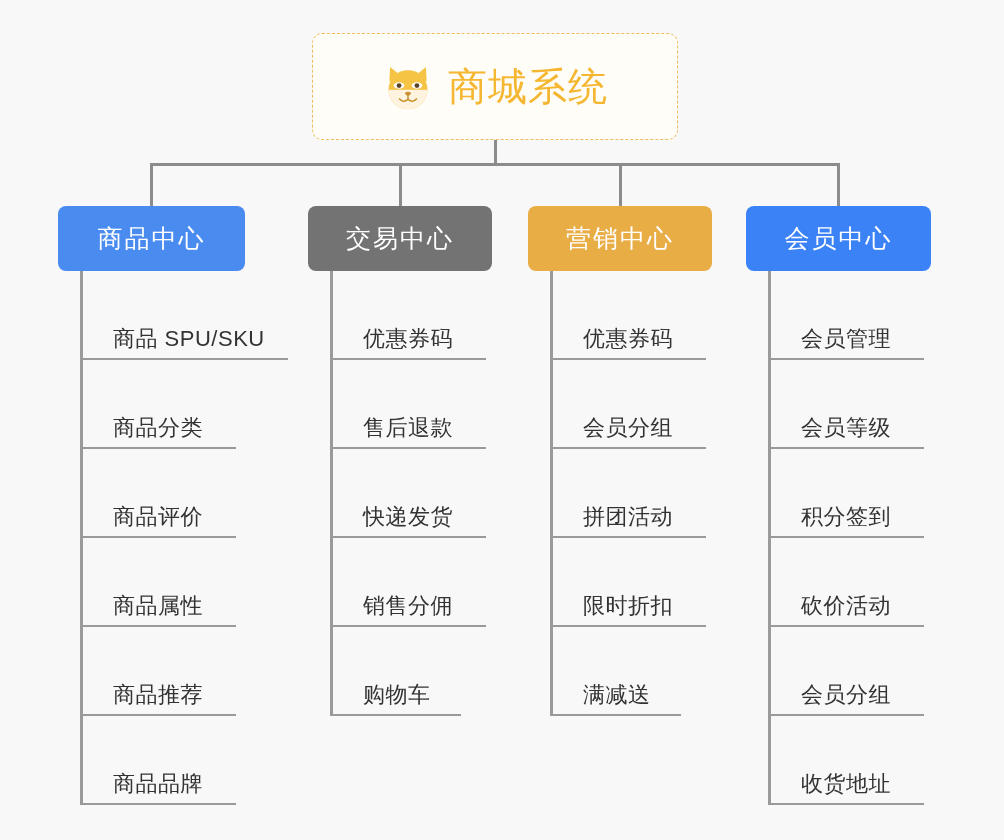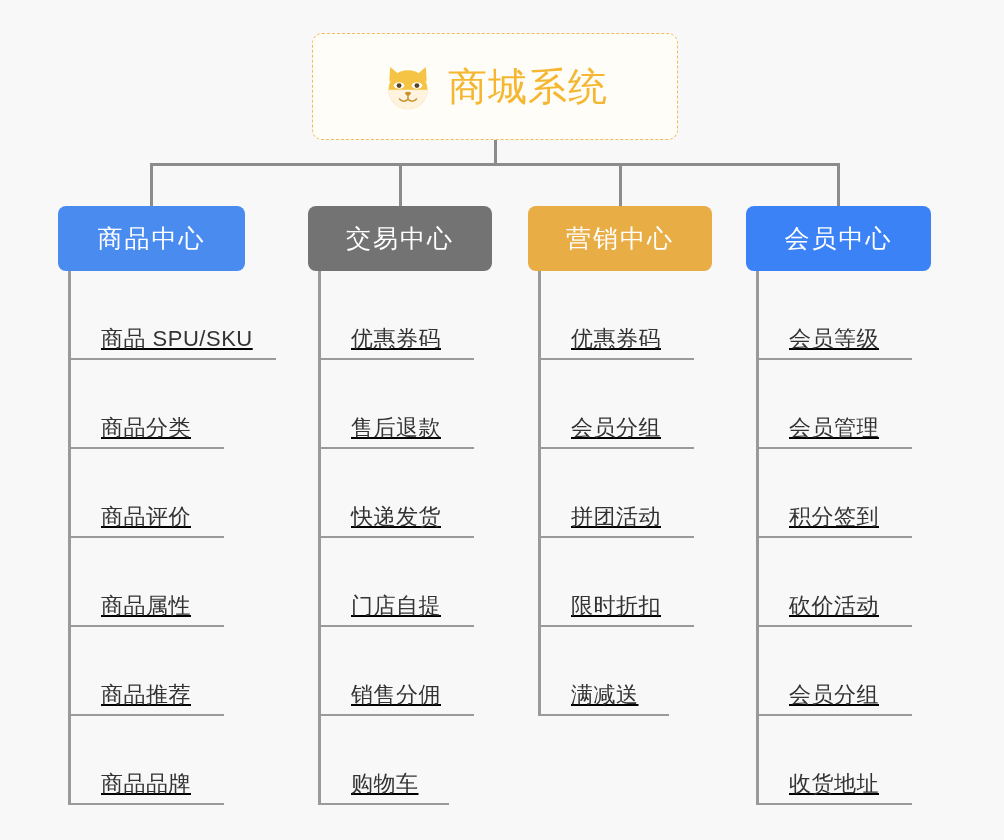--- a/index.html
+++ b/index.html
@@ -74,24 +74,23 @@
     display: flex;
     align-items: center;
     justify-content: center;
     color: #ffffff;
     font-size: 25px;
     letter-spacing: 2px;
     white-space: nowrap;
   }
   .leaf-area {
     position: relative;
-    margin-left: 10px;
+    margin-left: 22px;
     border-left: 3px solid #9a9a9a;
     padding-top: 0;
-    text-decoration: underline;
   }
   .leaf {
     position: relative;
     height: 89px;
     box-sizing: border-box;
     display: flex;
     align-items: flex-end;
   }
   .leaf-label {
     display: inline-block;
@@ -196,24 +195,20 @@
         </div>
         <div class="leaf">
           <span class="leaf-label">售后退款</span>
           <span class="leaf-rule" style="width: 153px;"></span>
         </div>
         <div class="leaf">
           <span class="leaf-label">快递发货</span>
           <span class="leaf-rule" style="width: 153px;"></span>
         </div>
         <div class="leaf">
-          <span class="leaf-label">门店自提</span>
-          <span class="leaf-rule" style="width: 153px;"></span>
-        </div>
-        <div class="leaf">
           <span class="leaf-label">销售分佣</span>
           <span class="leaf-rule" style="width: 153px;"></span>
         </div>
         <div class="leaf">
           <span class="leaf-label">购物车</span>
           <span class="leaf-rule" style="width: 128px;"></span>
         </div>
       </div>
   </div>
 
@@ -244,28 +239,28 @@
         </div>
       </div>
   </div>
 
   <div class="column col-3">
     <div class="cat-header">
       <span>会员中心</span>
     </div>
     <div class="leaf-area">
         <div class="leaf">
+          <span class="leaf-label">会员管理</span>
+          <span class="leaf-rule" style="width: 153px;"></span>
+        </div>
+        <div class="leaf">
           <span class="leaf-label">会员等级</span>
           <span class="leaf-rule" style="width: 153px;"></span>
         </div>
         <div class="leaf">
-          <span class="leaf-label">会员管理</span>
-          <span class="leaf-rule" style="width: 153px;"></span>
-        </div>
-        <div class="leaf">
           <span class="leaf-label">积分签到</span>
           <span class="leaf-rule" style="width: 153px;"></span>
         </div>
         <div class="leaf">
           <span class="leaf-label">砍价活动</span>
           <span class="leaf-rule" style="width: 153px;"></span>
         </div>
         <div class="leaf">
           <span class="leaf-label">会员分组</span>
           <span class="leaf-rule" style="width: 153px;"></span>

